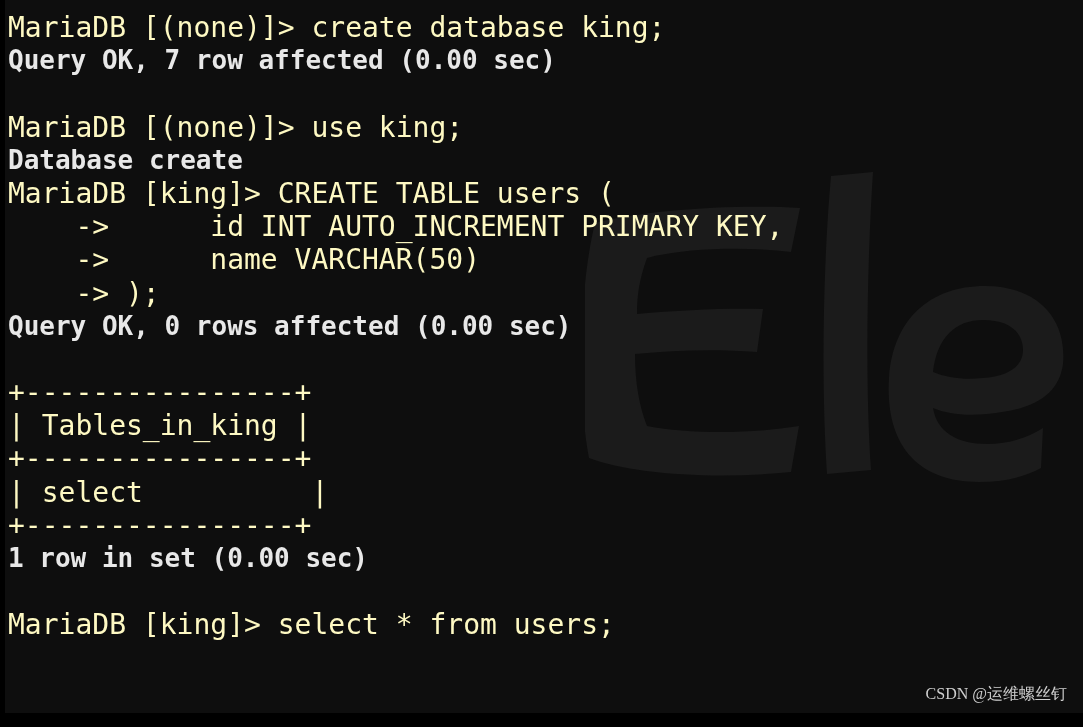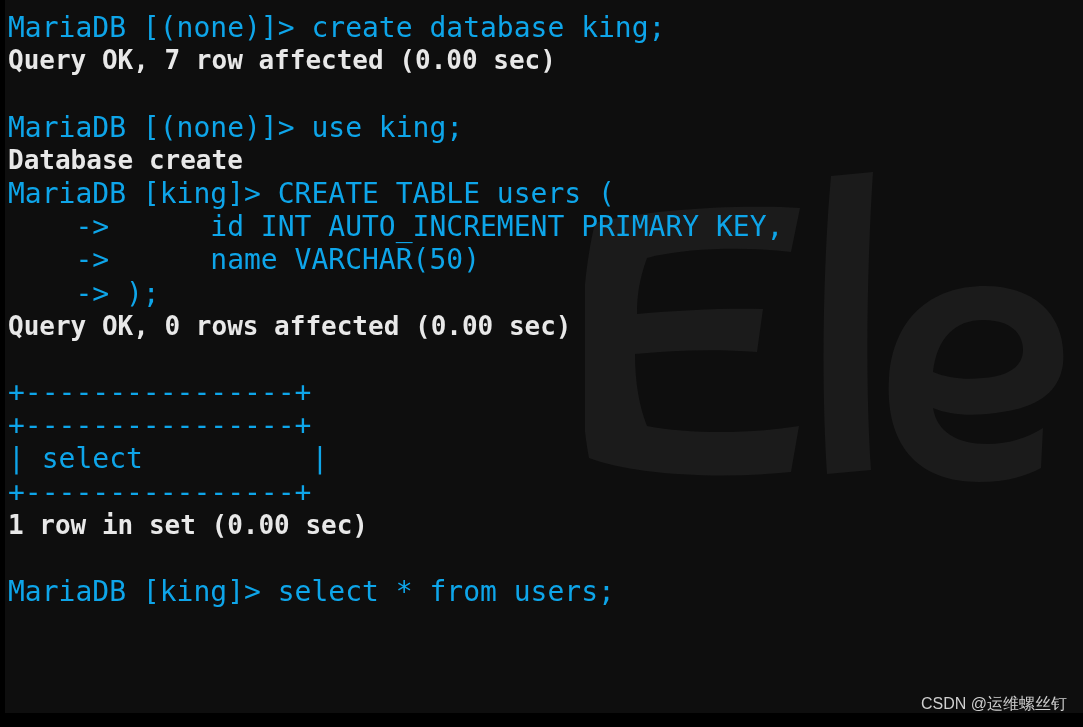--- a/index.html
+++ b/index.html
@@ -47,35 +47,35 @@
     position: relative;
     z-index: 2;
     padding: 11px 0 0 8px;
   }
   .line {
     height: 33.2px;
     line-height: 33.2px;
     font-size: 28px;
     letter-spacing: 0px;
     white-space: pre;
-    color: #0ea5e9;
+    color: #fef9c3;
     font-weight: normal;
   }
   .line.out {
     color: #e8e8e8;
     font-weight: bold;
     font-size: 26px;
   }
   .line.blank { color: transparent; }
   #csdn-watermark {
     position: absolute;
     right: 16px;
-    bottom: 12px;
+    bottom: 22px;
     z-index: 6;
-    font-family: Liberation Sans, sans-serif;
+    font-family: Liberation Serif, serif;
     font-size: 16px;
     color: #cfcfcf;
     white-space: pre;
   }
 </style>
 </head>
 <body>
 
 <div id="screen">
 
@@ -106,20 +106,21 @@
       <div class="line blank"></div>
       <div class="line">MariaDB [(none)]&gt; use king;</div>
       <div class="line out">Database create</div>
       <div class="line">MariaDB [king]&gt; CREATE TABLE users (</div>
       <div class="line">    -&gt;      id INT AUTO_INCREMENT PRIMARY KEY,</div>
       <div class="line">    -&gt;      name VARCHAR(50)</div>
       <div class="line">    -&gt; );</div>
       <div class="line out">Query OK, 0 rows affected (0.00 sec)</div>
       <div class="line blank"></div>
       <div class="line">+----------------+</div>
+      <div class="line">| Tables_in_king |</div>
       <div class="line">+----------------+</div>
       <div class="line">| select          |</div>
       <div class="line">+----------------+</div>
       <div class="line out">1 row in set (0.00 sec)</div>
       <div class="line blank"></div>
       <div class="line">MariaDB [king]&gt; select * from users;</div>
     </div>
 
   <div id="bottom-band"></div>
 

